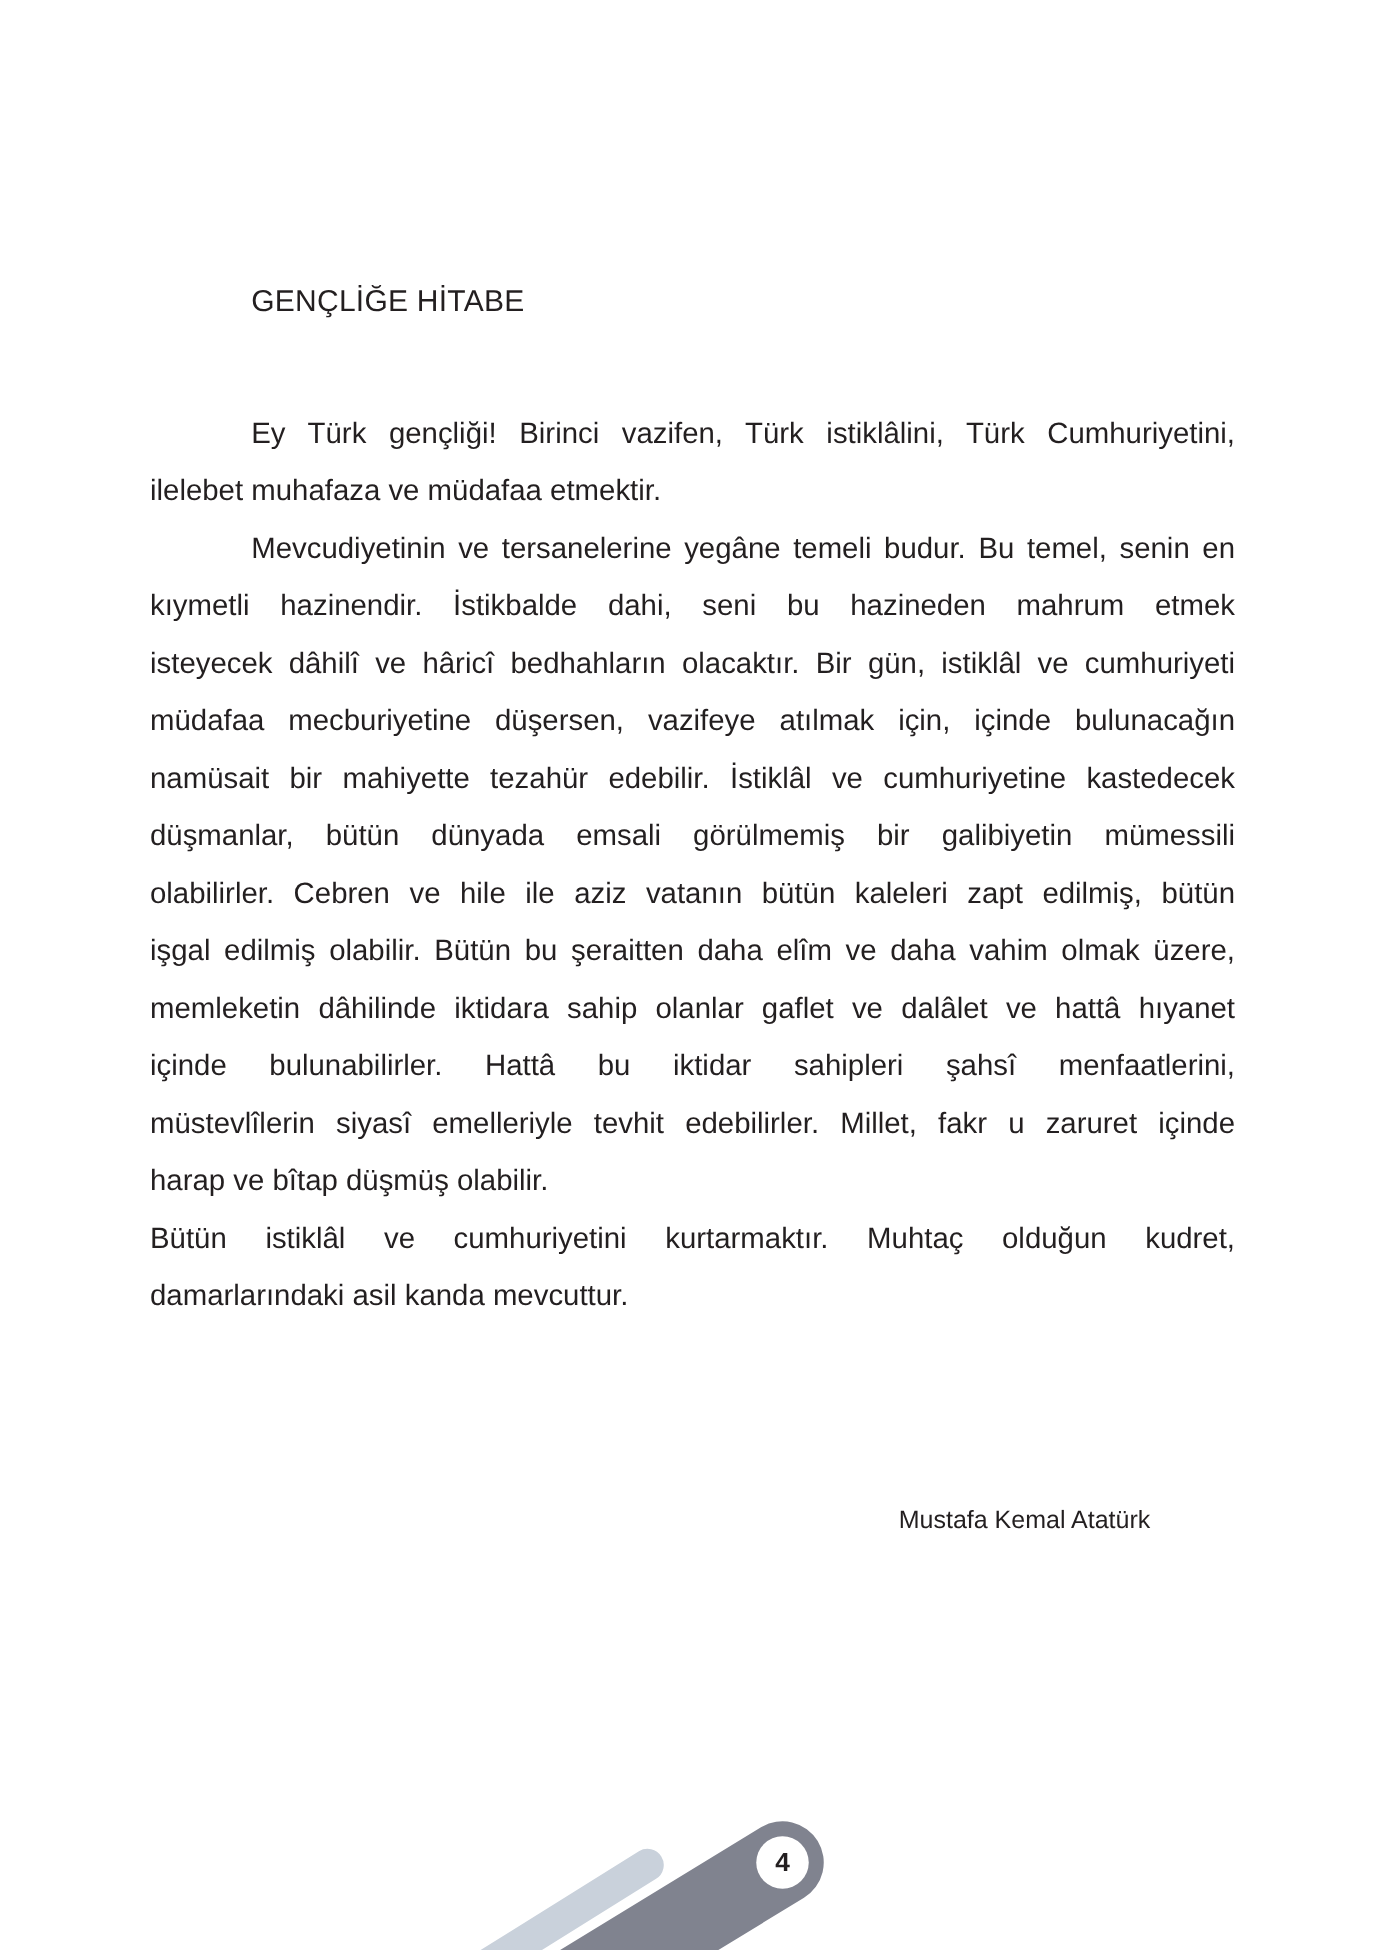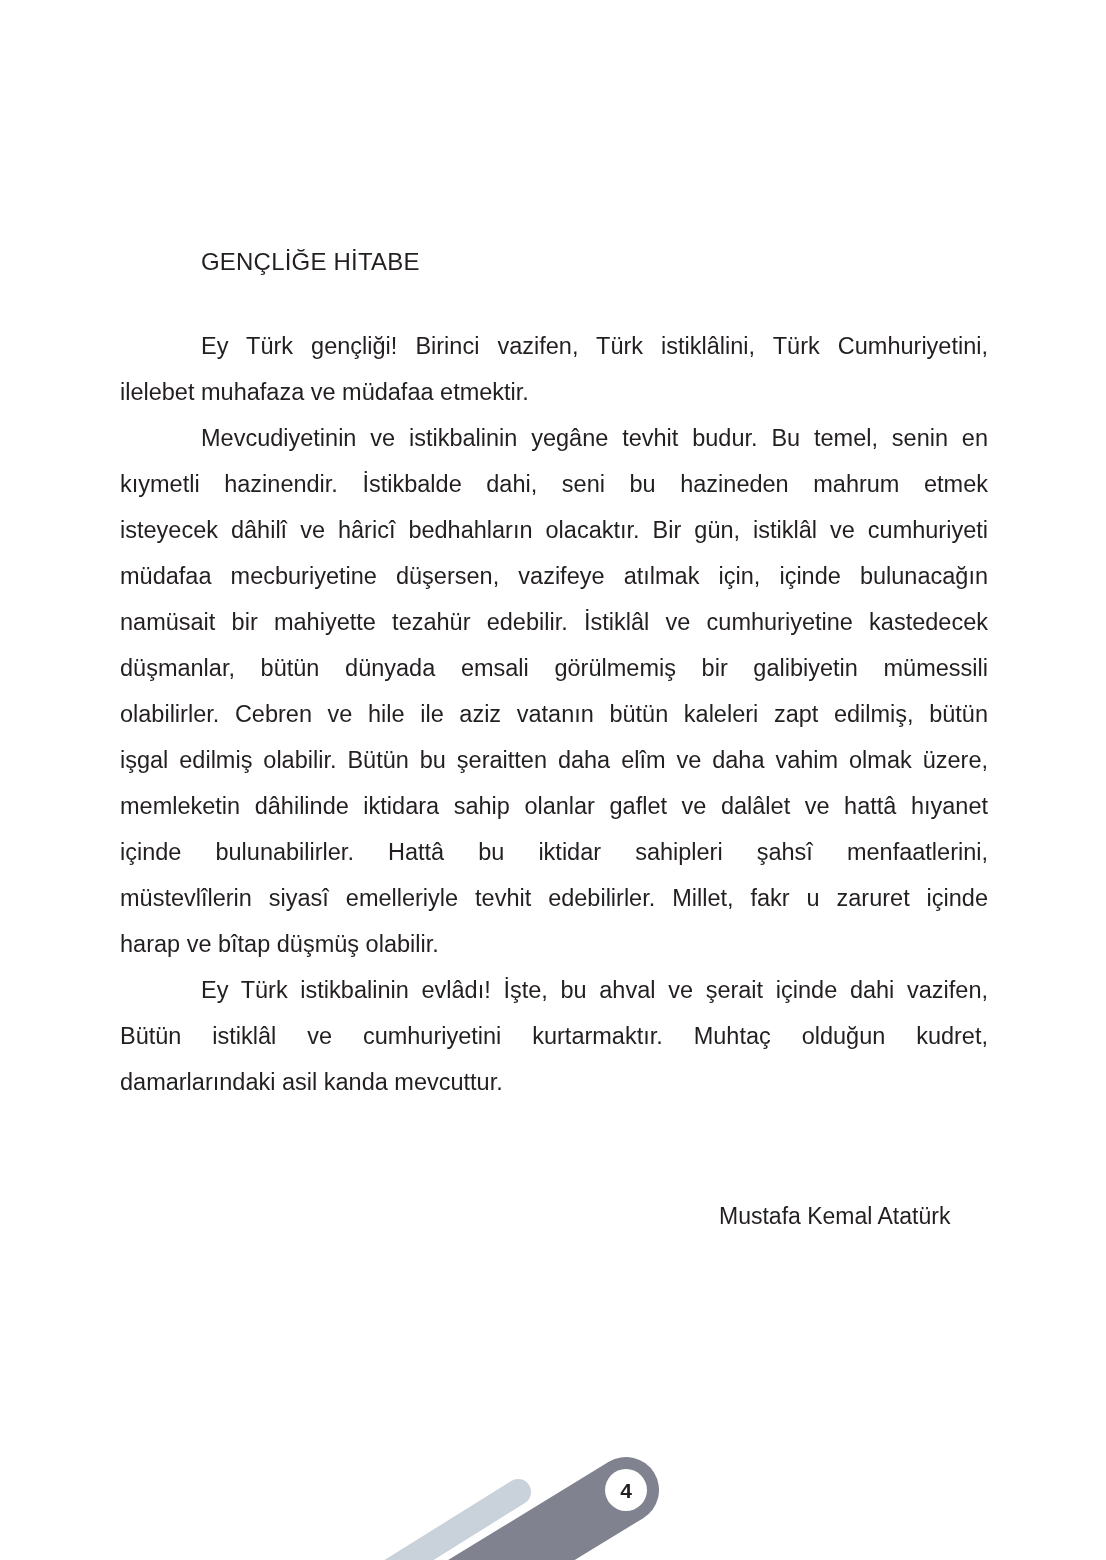--- a/index.html
+++ b/index.html
@@ -1,53 +1,52 @@
 <!DOCTYPE html>
 <html><head>
 <meta charset="utf-8">
 <style>
   html, body { margin:0; padding:0; background:#ffffff; }
   body { width:1106px; height:1560px; position:relative; overflow:hidden;
          font-family:"Liberation Sans", sans-serif; color:#231f20; }
-  .title { position:absolute; left:201px; top:248px; font-size:24px; letter-spacing:0.2px; }
+  .title { position:absolute; left:201px; top:228px; font-size:24px; letter-spacing:0.2px; }
   .text { position:absolute; left:120px; width:868px; top:323px; font-size:23.5px; }
   .line { height:46px; line-height:46px; white-space:nowrap; text-align:justify; text-align-last:justify; overflow:visible; }
   .line.last { text-align-last:left; }
   .line.indent { padding-left:81px; }
-  .sig { position:absolute; left:719px; top:1196px; font-size:23px; line-height:40px; }
+  .sig { position:absolute; left:719px; top:1196px; font-size:20px; line-height:40px; }
   .footer { position:absolute; left:0; top:0; width:1106px; height:1560px; pointer-events:none; }
   .page-num { position:absolute; left:598px; top:1463px; width:56px; height:56px; line-height:56px;
               text-align:center; font-size:21px; font-weight:bold; color:#231f20; }
 </style>
 </head>
 <body>
 
 <div class="title">GENÇLİĞE HİTABE</div>
 
 <div class="text">
   <div>
     <div class="line indent">Ey Türk gençliği! Birinci vazifen, Türk istiklâlini, Türk Cumhuriyetini,</div>
     <div class="line last">ilelebet muhafaza ve müdafaa etmektir.</div>
   </div>
   <div>
-    <div class="line indent">Mevcudiyetinin ve istikbalinin yegâne tevhit budur. Bu temel, senin en</div>
+    <div class="line indent">Mevcudiyetinin ve tersanelerine yegâne temeli budur. Bu temel, senin en</div>
     <div class="line">kıymetli hazinendir. İstikbalde dahi, seni bu hazineden mahrum etmek</div>
     <div class="line">isteyecek dâhilî ve hâricî bedhahların olacaktır. Bir gün, istiklâl ve cumhuriyeti</div>
     <div class="line">müdafaa mecburiyetine düşersen, vazifeye atılmak için, içinde bulunacağın</div>
     <div class="line">namüsait bir mahiyette tezahür edebilir. İstiklâl ve cumhuriyetine kastedecek</div>
     <div class="line">düşmanlar, bütün dünyada emsali görülmemiş bir galibiyetin mümessili</div>
     <div class="line">olabilirler. Cebren ve hile ile aziz vatanın bütün kaleleri zapt edilmiş, bütün</div>
     <div class="line">işgal edilmiş olabilir. Bütün bu şeraitten daha elîm ve daha vahim olmak üzere,</div>
     <div class="line">memleketin dâhilinde iktidara sahip olanlar gaflet ve dalâlet ve hattâ hıyanet</div>
     <div class="line">içinde bulunabilirler. Hattâ bu iktidar sahipleri şahsî menfaatlerini,</div>
     <div class="line">müstevlîlerin siyasî emelleriyle tevhit edebilirler. Millet, fakr u zaruret içinde</div>
     <div class="line last">harap ve bîtap düşmüş olabilir.</div>
   </div>
   <div>
-    <div class="line indent">Ey Türk istikbalinin evlâdı! İşte, bu ahval ve şerait içinde dahi vazifen,</div>
     <div class="line">Bütün istiklâl ve cumhuriyetini kurtarmaktır. Muhtaç olduğun kudret,</div>
     <div class="line last">damarlarındaki asil kanda mevcuttur.</div>
   </div>
 </div>
 
 <div class="sig">Mustafa Kemal Atatürk</div>
 
 <svg class="footer" viewBox="0 0 1106 1560" width="1106" height="1560">
   <line x1="385" y1="1575" x2="518" y2="1492" stroke="#c9d1db" stroke-width="26" stroke-linecap="round"></line>
   <line x1="405" y1="1625" x2="626" y2="1490" stroke="#80838f" stroke-width="66" stroke-linecap="round"></line>

